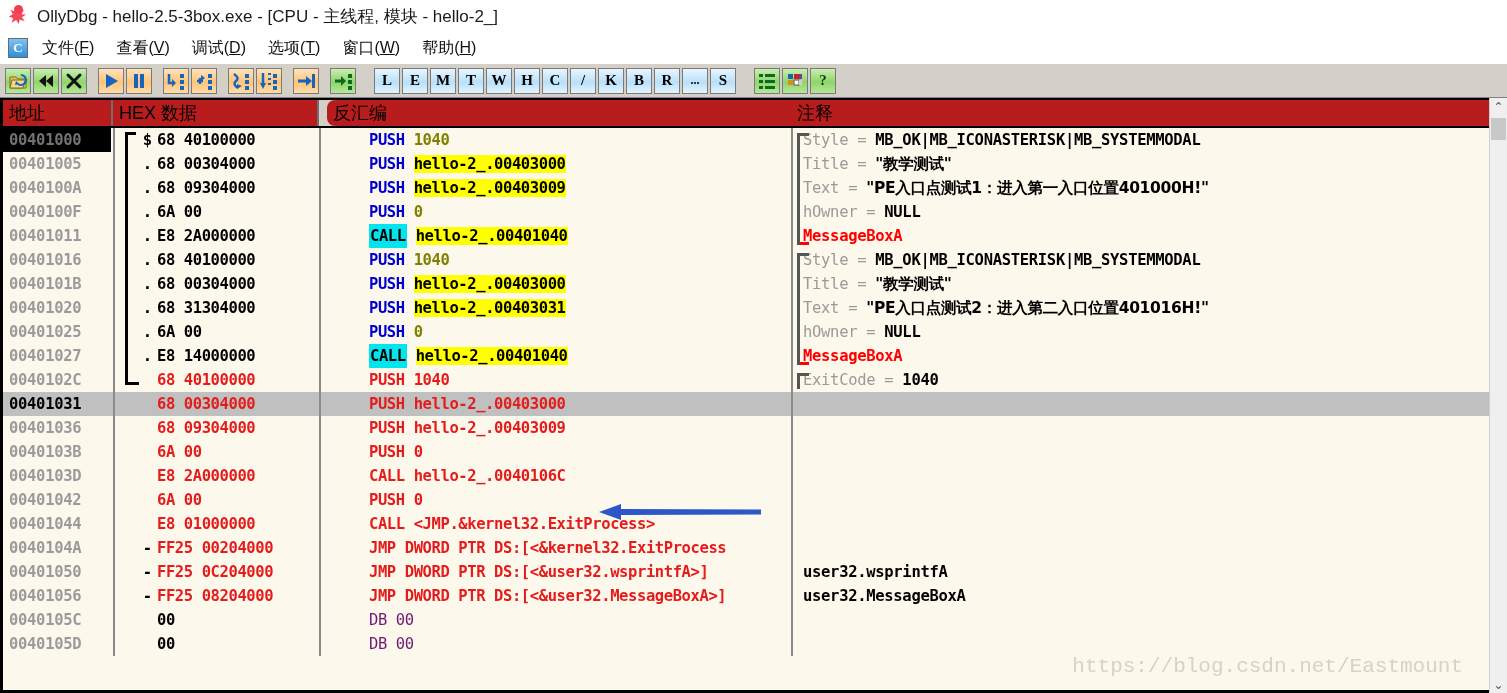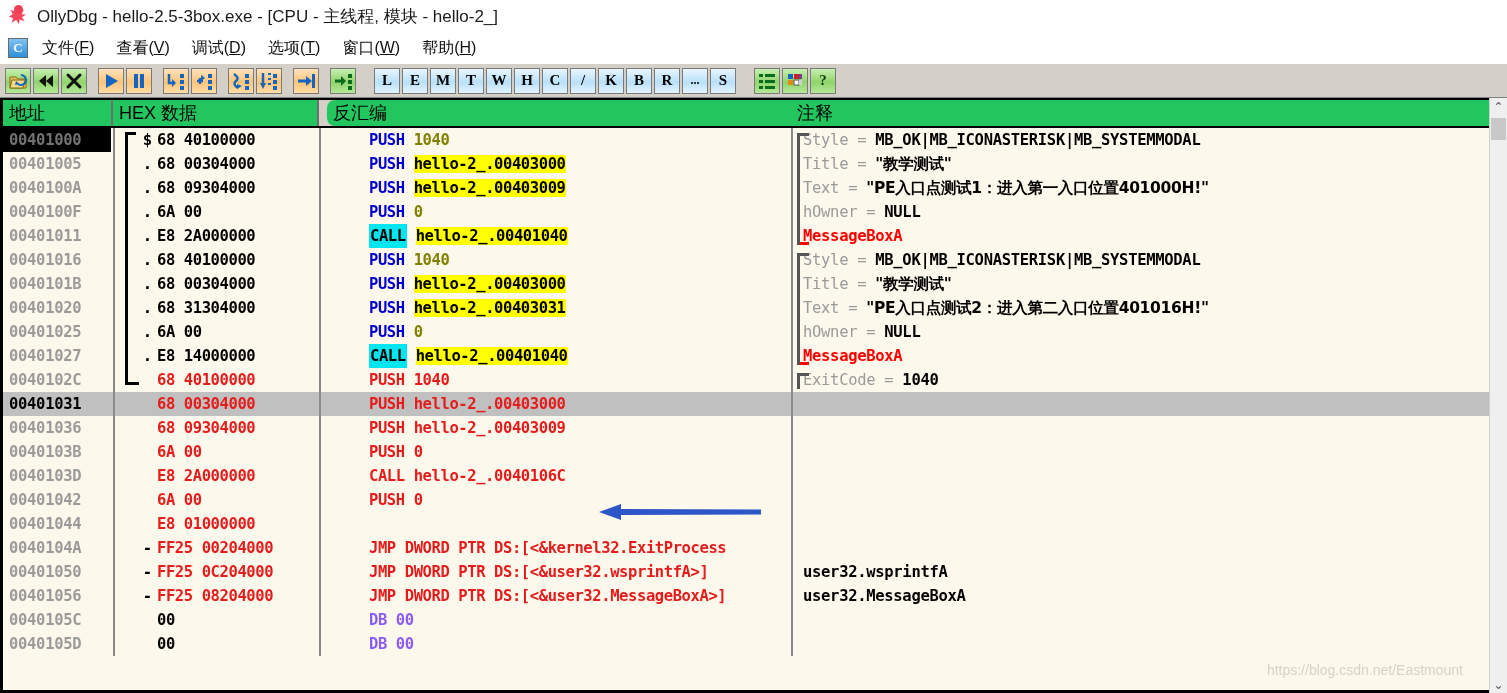--- a/index.html
+++ b/index.html
@@ -166,21 +166,21 @@
     top: 0;
     height: 26px;
     line-height: 26px;
     font-family: "Liberation Sans", sans-serif;
     font-size: 18px;
     color: #000000;
     padding-left: 6px;
     box-sizing: border-box;
     border-right: 2px solid #6f6f6f;
     white-space: nowrap;
-    background: #22c55e;
+    background: #b91c1c;
   }
   .hdr-hex { font-family: "DejaVu Sans Mono", monospace; font-size: 15px; font-weight: bold; }
 
   
   #rows {
     position: absolute;
     left: 0; top: 28px;
     width: 1486px;
     height: 564px;
     background: #fdf8ec;
@@ -253,21 +253,21 @@
     width: 466px;
     height: 24px;
     font-size: 15.5px;
     font-weight: bold;
     letter-spacing: -0.4px;
     color: #000000;
     overflow: hidden;
     margin-left: 44px;
   }
   .c-dis.red { color: #e41c1c; }
-  .c-dis.gray { color: #8b5cf6; font-weight: bold; }
+  .c-dis.gray { color: #701a75; font-weight: normal; }
   .mn-push { color: #0000d0; }
   .mn-call { color: #000000; background: #00e5ee; padding: 10px 1px; }
   .op-num { color: #808000; }
   .op-hl { background: #ffff00; color: #000000; }
 
   .c-cmt {
     position: absolute;
     left: 800px; top: 0;
     width: 686px;
     height: 24px;
@@ -331,23 +331,23 @@
     width: 162px;
     height: 18px;
     pointer-events: none;
   }
 
   
   #watermark {
     position: absolute;
     right: 26px;
     bottom: 12px;
-    font-size: 14px;
+    font-size: 21px;
     color: #d8d2c4;
-    font-family: Liberation Sans, sans-serif;
+    font-family: Liberation Mono, monospace;
     white-space: nowrap;
     pointer-events: none;
   }
 
   
   #vscroll {
     position: absolute;
     left: 1489px;
     top: 0;
     width: 18px;
@@ -729,20 +729,21 @@
             <div class="c-dis red"><span>PUSH 0</span></div>
             <div class="c-cmt"></div>
           </div>
           <div class="row">
             <div class="c-addr">00401044</div>
             <div class="col-div div-a"></div>
             <div class="col-div div-b"></div>
             <div class="col-div div-c"></div>
             <div class="c-mark"></div>
             <div class="c-hex red">E8 01000000</div>
+            <div class="c-dis red"><span>CALL &lt;JMP.&amp;kernel32.ExitProcess&gt;</span></div>
             <div class="c-cmt"></div>
           </div>
           <div class="row">
             <div class="c-addr">0040104A</div>
             <div class="col-div div-a"></div>
             <div class="col-div div-b"></div>
             <div class="col-div div-c"></div>
             <div class="c-mark">-</div>
             <div class="c-hex red">FF25 00204000</div>
             <div class="c-dis red"><span>JMP DWORD PTR DS:[&lt;&amp;kernel32.ExitProcess</span></div>

